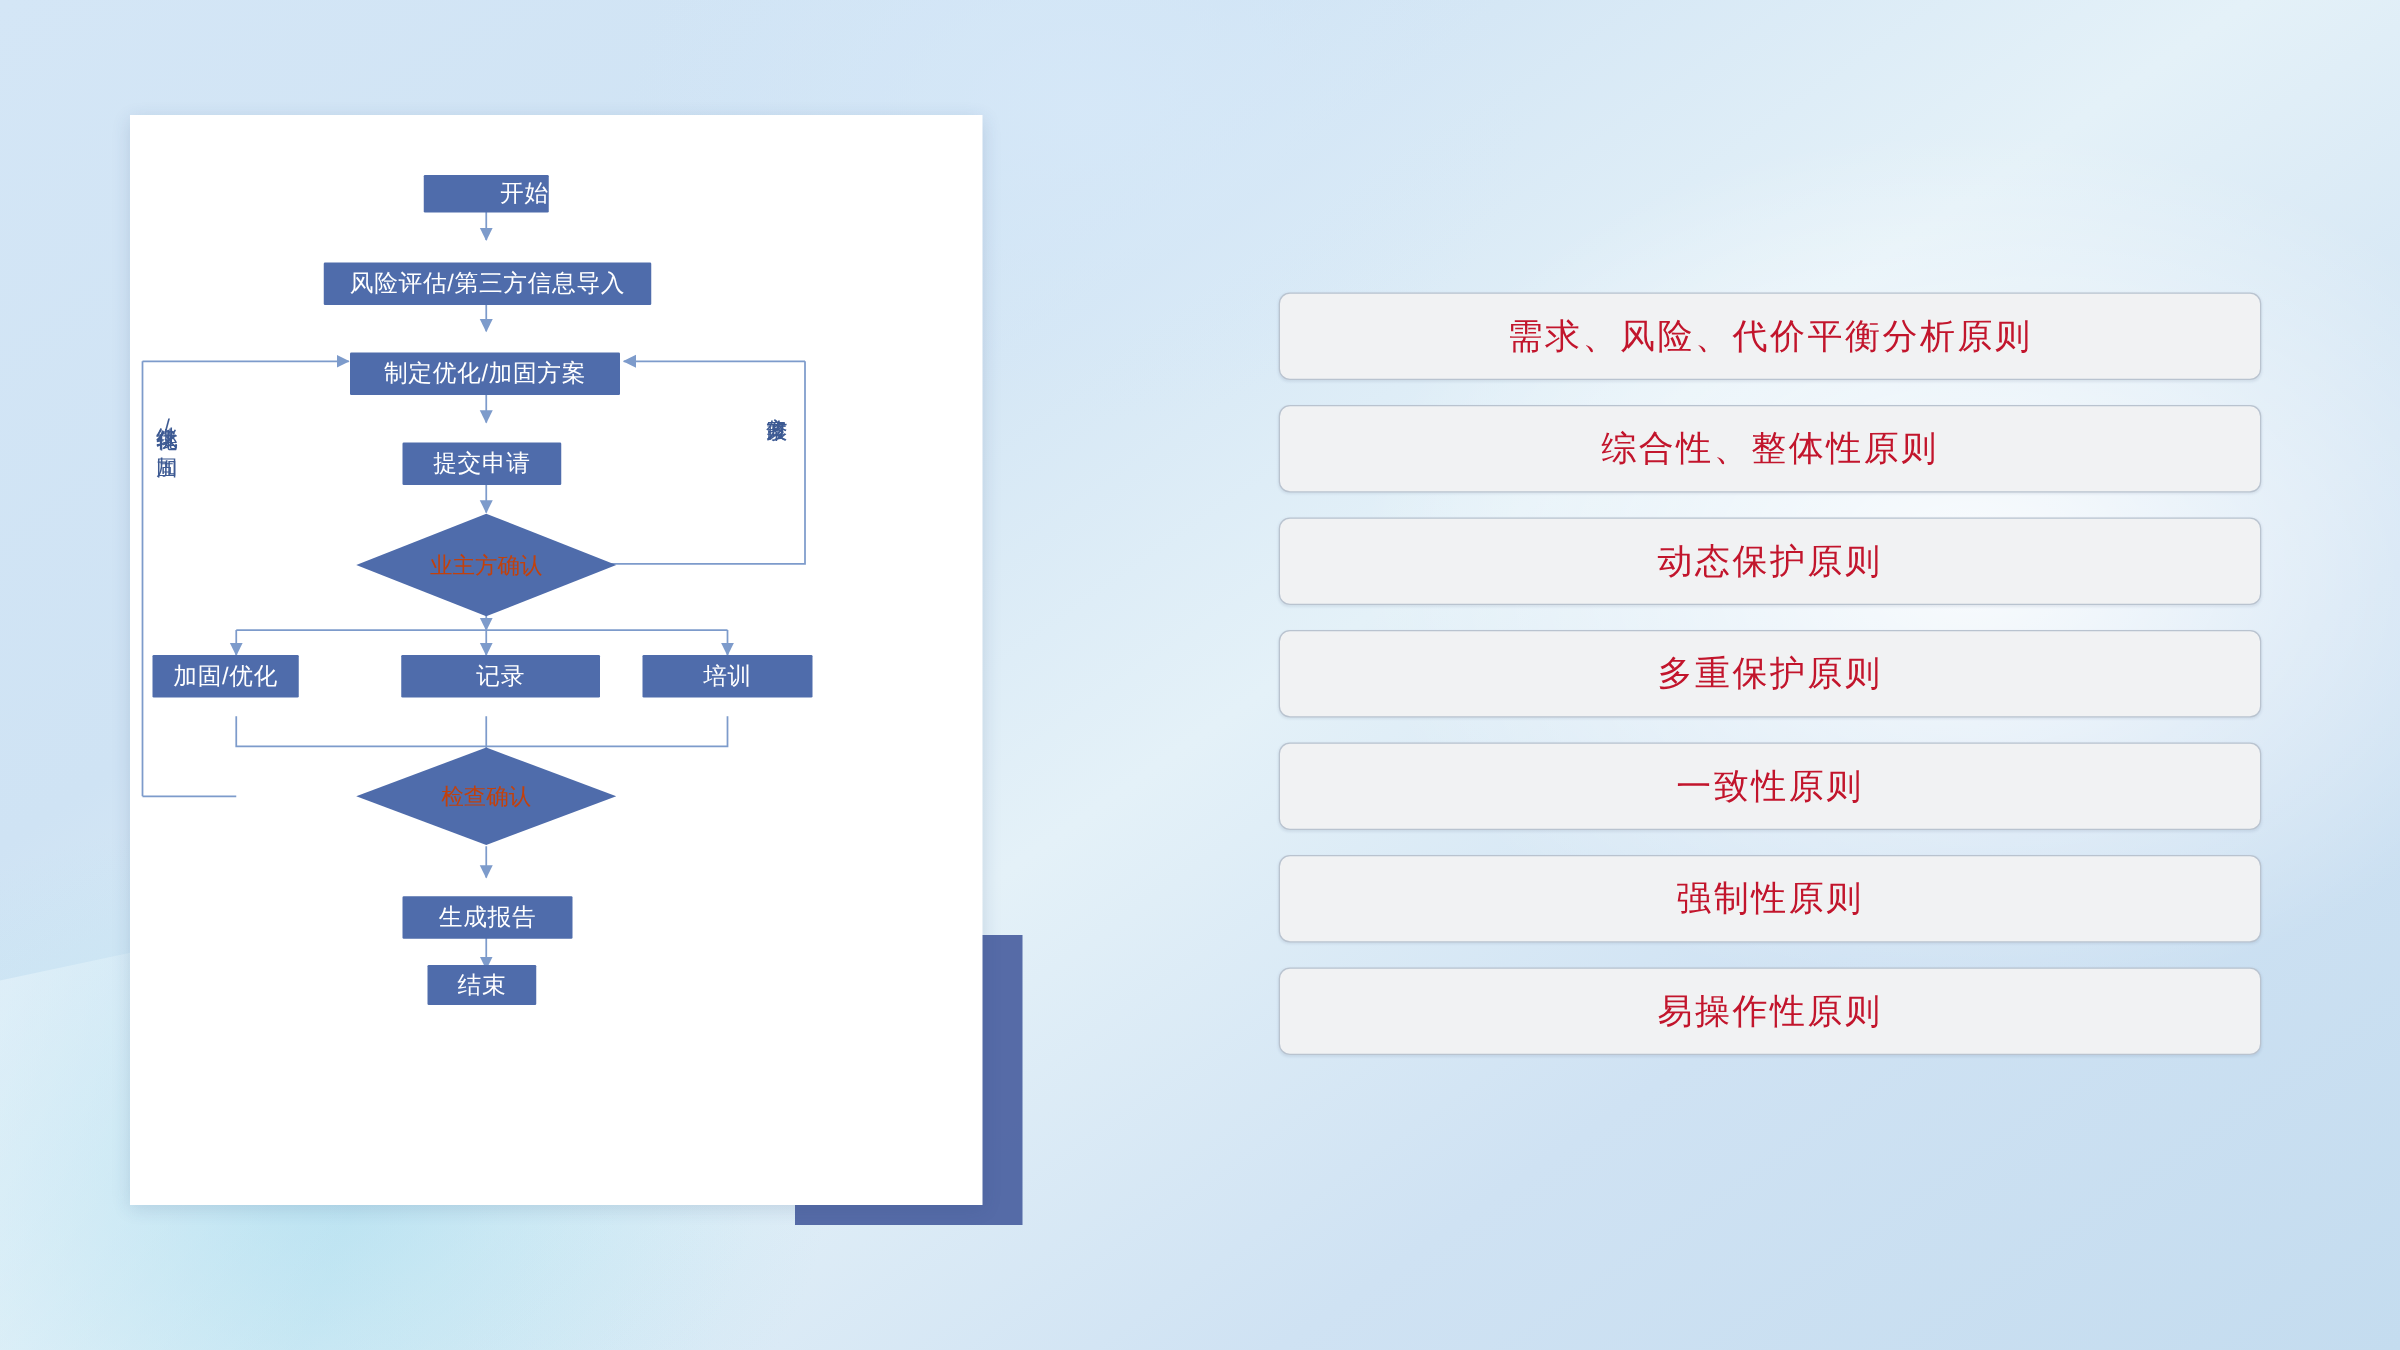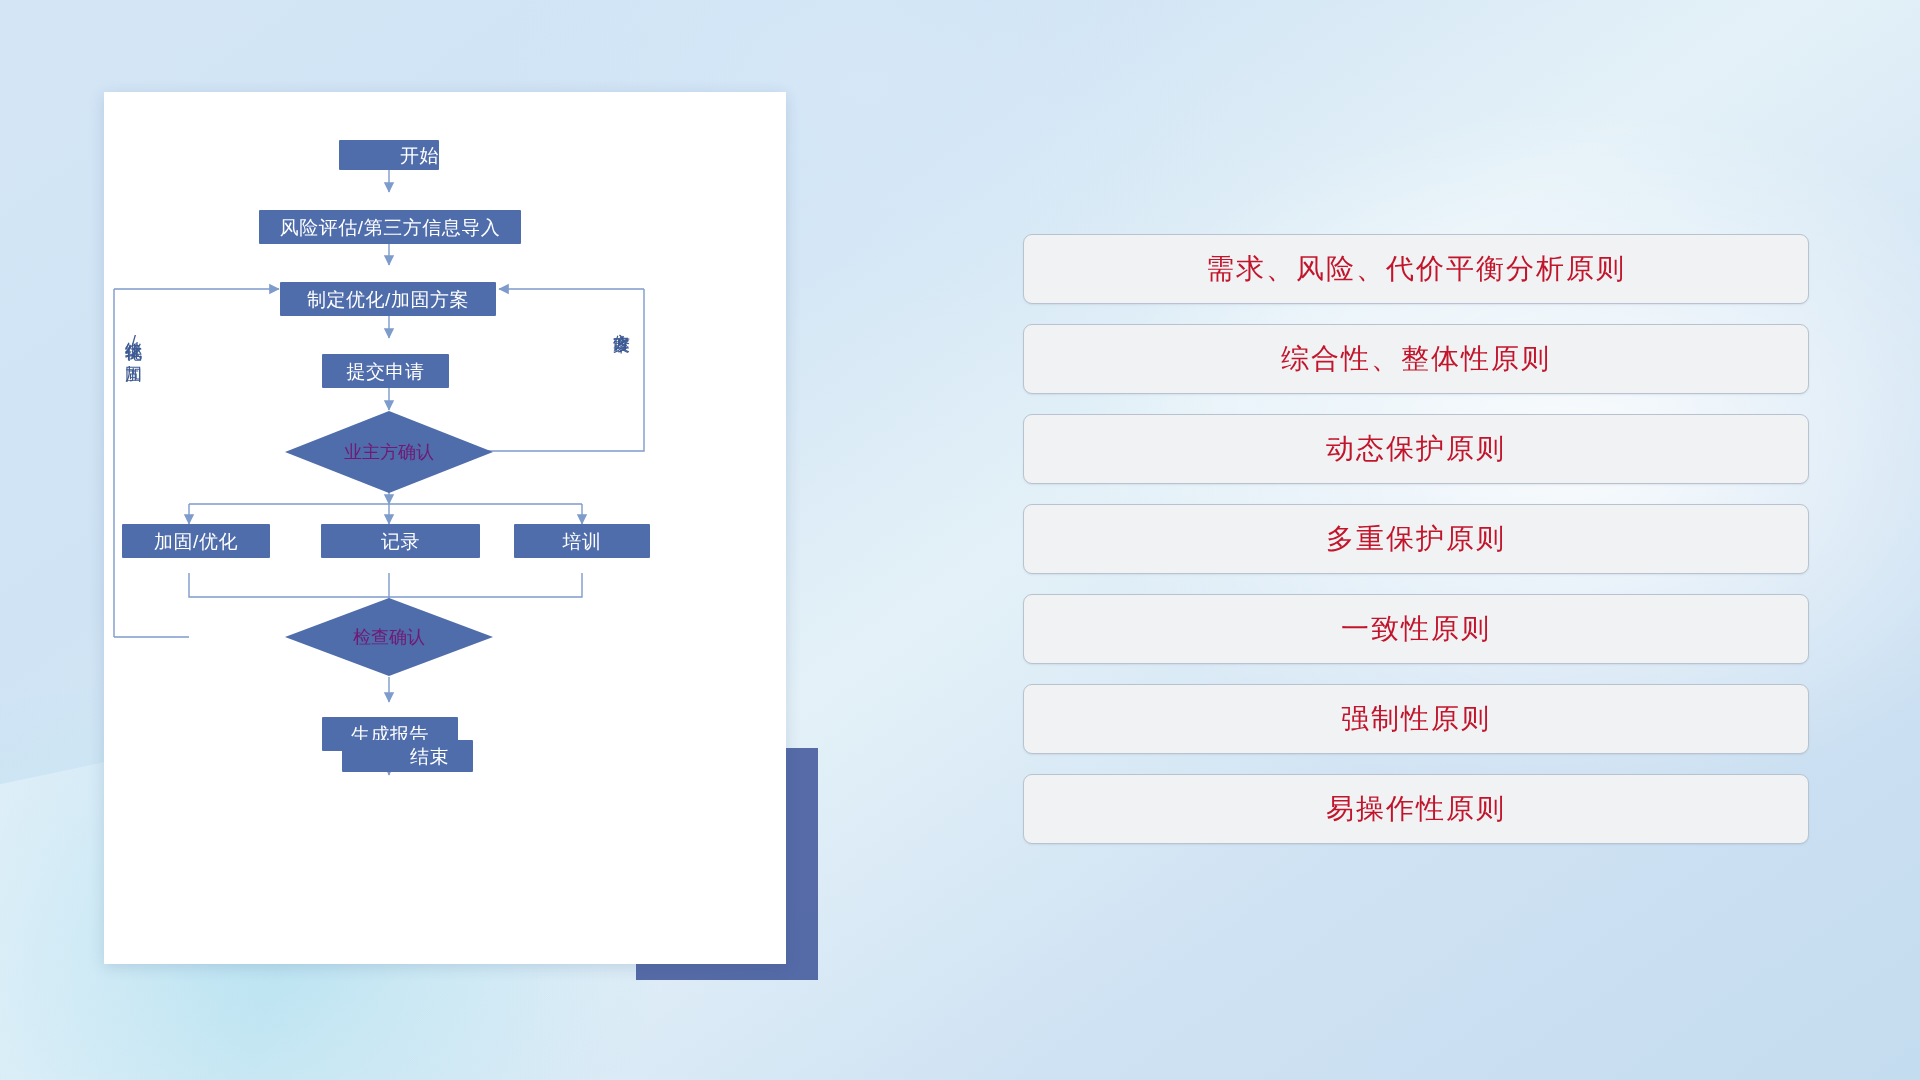--- a/index.html
+++ b/index.html
@@ -78,21 +78,21 @@
     display: flex;
     align-items: center;
     justify-content: center;
   }
   .diamond-wrap .dshape {
     position: absolute;
     left: 0; top: 0; width: 100%; height: 100%;
   }
   .diamond-wrap .dlabel {
     position: relative;
-    color: #701a75;
+    color: #c2410c;
     font-size: 18px;
     white-space: nowrap;
     z-index: 2;
   }
 
   .vlabel {
     position: absolute;
     color: #3d5a93;
     font-size: 17px;
     line-height: 1.12;
@@ -222,21 +222,21 @@
       <span>提交申请</span>
     </div>
 
     <div class="diamond-wrap" style="left:180px; top:318px; width:210px; height:84px;">
       <svg class="dshape" viewBox="0 0 210 84" preserveAspectRatio="none">
         <polygon points="105,1 209,42 105,83 1,42" fill="#4f6cab"></polygon>
       </svg>
       <span class="dlabel">业主方确认</span>
     </div>
 
-    <div class="node" style="left:18px; top:432px; width:148px; height:34px;">
+    <div class="node" style="left:18px; top:432px; width:117px; height:34px;">
       <span>加固/优化</span>
     </div>
 
     <div class="node" style="left:217px; top:432px; width:159px; height:34px;">
       <span>记录</span>
     </div>
 
     <div class="node" style="left:410px; top:432px; width:136px; height:34px;">
       <span>培训</span>
     </div>
@@ -245,21 +245,21 @@
       <svg class="dshape" viewBox="0 0 210 80" preserveAspectRatio="none">
         <polygon points="105,1 209,40 105,79 1,40" fill="#4f6cab"></polygon>
       </svg>
       <span class="dlabel">检查确认</span>
     </div>
 
     <div class="node" style="left:218px; top:625px; width:136px; height:34px;">
       <span>生成报告</span>
     </div>
 
-    <div class="node" style="left:238px; top:648px; width:87px; height:32px;padding-left:44px;">
+    <div class="node" style="left:238px; top:680px; width:87px; height:32px;">
       <span>结束</span>
     </div>
 
     <div class="vlabel" style="left:20px; top:236px; height:130px;">
       <span>继续优化/加固</span>
     </div>
 
     <div class="vlabel" style="left:508px; top:228px; height:110px;">
       <span>方案修改</span>
     </div>

